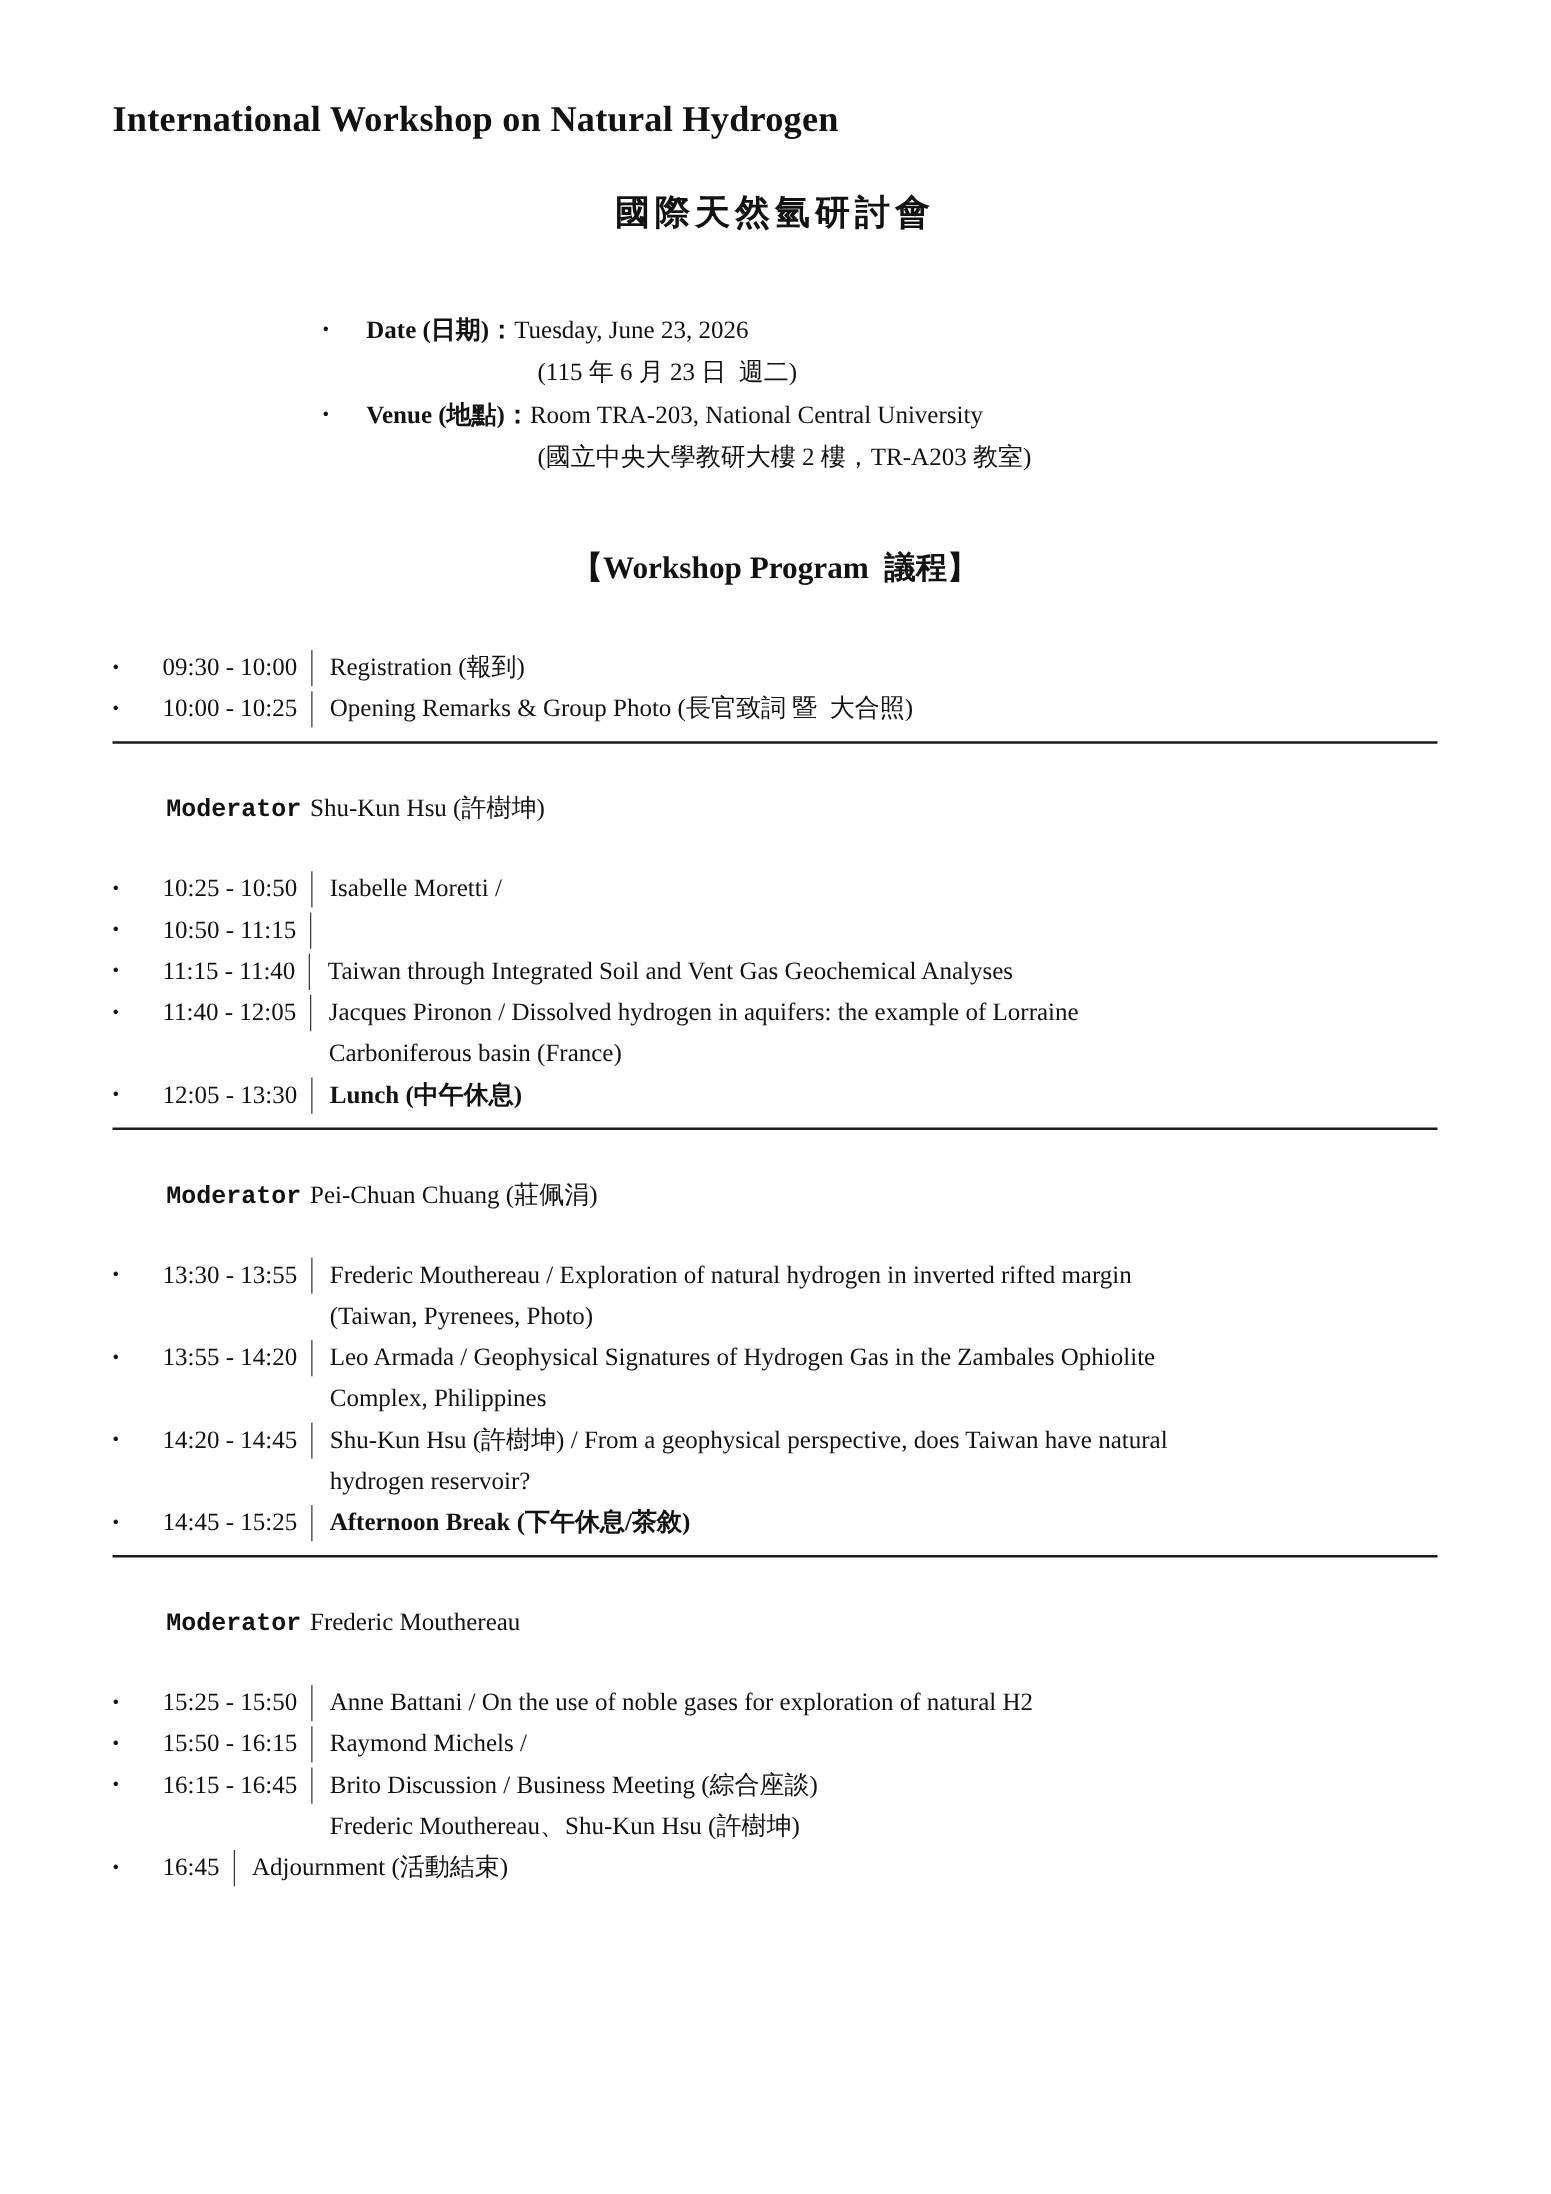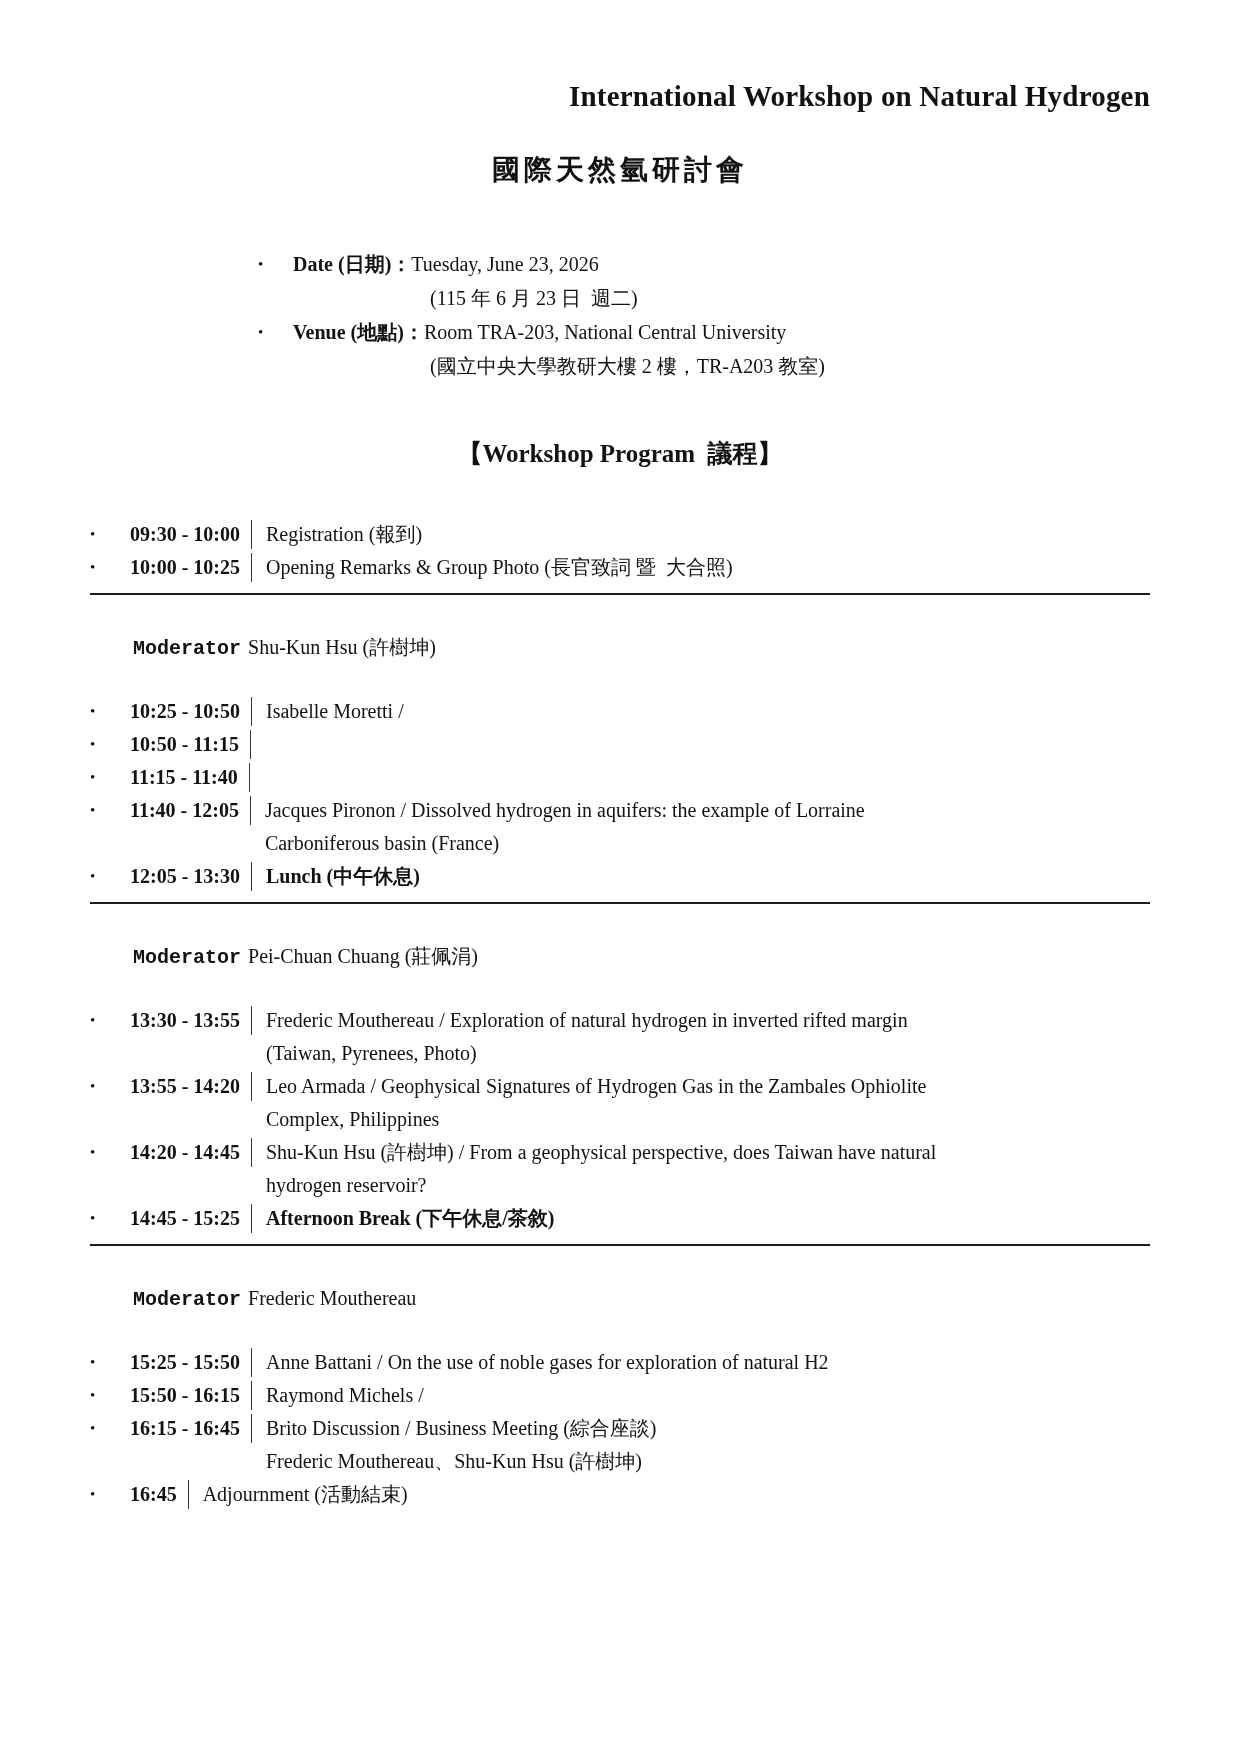--- a/index.html
+++ b/index.html
@@ -11,21 +11,21 @@
     color: #121212;
     font-family: "Liberation Serif", "DejaVu Serif", serif;
     font-size: 20px;
   }
   .page {
     width: 1241px;
     min-height: 1755px;
     padding: 80px 91px 60px 90px;
   }
   .title-en {
-    text-align: right;
+    text-align: left;
     font-size: 29px;
     font-weight: bold;
     margin: 0;
     letter-spacing: 0.2px;
   }
   .title-zh {
     text-align: center;
     font-size: 28px;
     font-weight: bold;
     margin: 38px 0 0 0;
@@ -63,21 +63,21 @@
   }
   .mod-label { font-weight: bold; font-family: Liberation Mono, monospace; }
   .mod-name { margin-left: 7px; }
   .item-row { display: flex; line-height: 33px; }
   .bullet {
     flex: none;
     width: 40px;
     font-size: 15px;
     line-height: 33px;
   }
-  .time { flex: none; font-weight: bold; white-space: pre; }
+  .time { flex: none; font-weight: normal; white-space: pre; }
   .vbar {
     flex: none;
     width: 1px;
     height: 29px;
     background: #3a3a3a;
     margin: 2px 14px 0 11px;
   }
   .item-text { flex: 1; }
   .item-text .line { white-space: pre-wrap; }
   .item-text.bold { font-weight: bold; }
@@ -150,20 +150,21 @@
         <div class="item-row">
           <span class="bullet">•</span>
           <span class="time">10:50 - 11:15</span>
           <span class="vbar"></span>
         </div>
         <div class="item-row">
           <span class="bullet">•</span>
           <span class="time">11:15 - 11:40</span>
           <span class="vbar"></span>
           <div class="item-text">
+            <div class="line">Taiwan through Integrated Soil and Vent Gas Geochemical Analyses</div>
           </div>
         </div>
         <div class="item-row">
           <span class="bullet">•</span>
           <span class="time">11:40 - 12:05</span>
           <span class="vbar"></span>
           <div class="item-text">
             <div class="line">Jacques Pironon / Dissolved hydrogen in aquifers: the example of Lorraine</div>
             <div class="line">Carboniferous basin (France)</div>
           </div>

